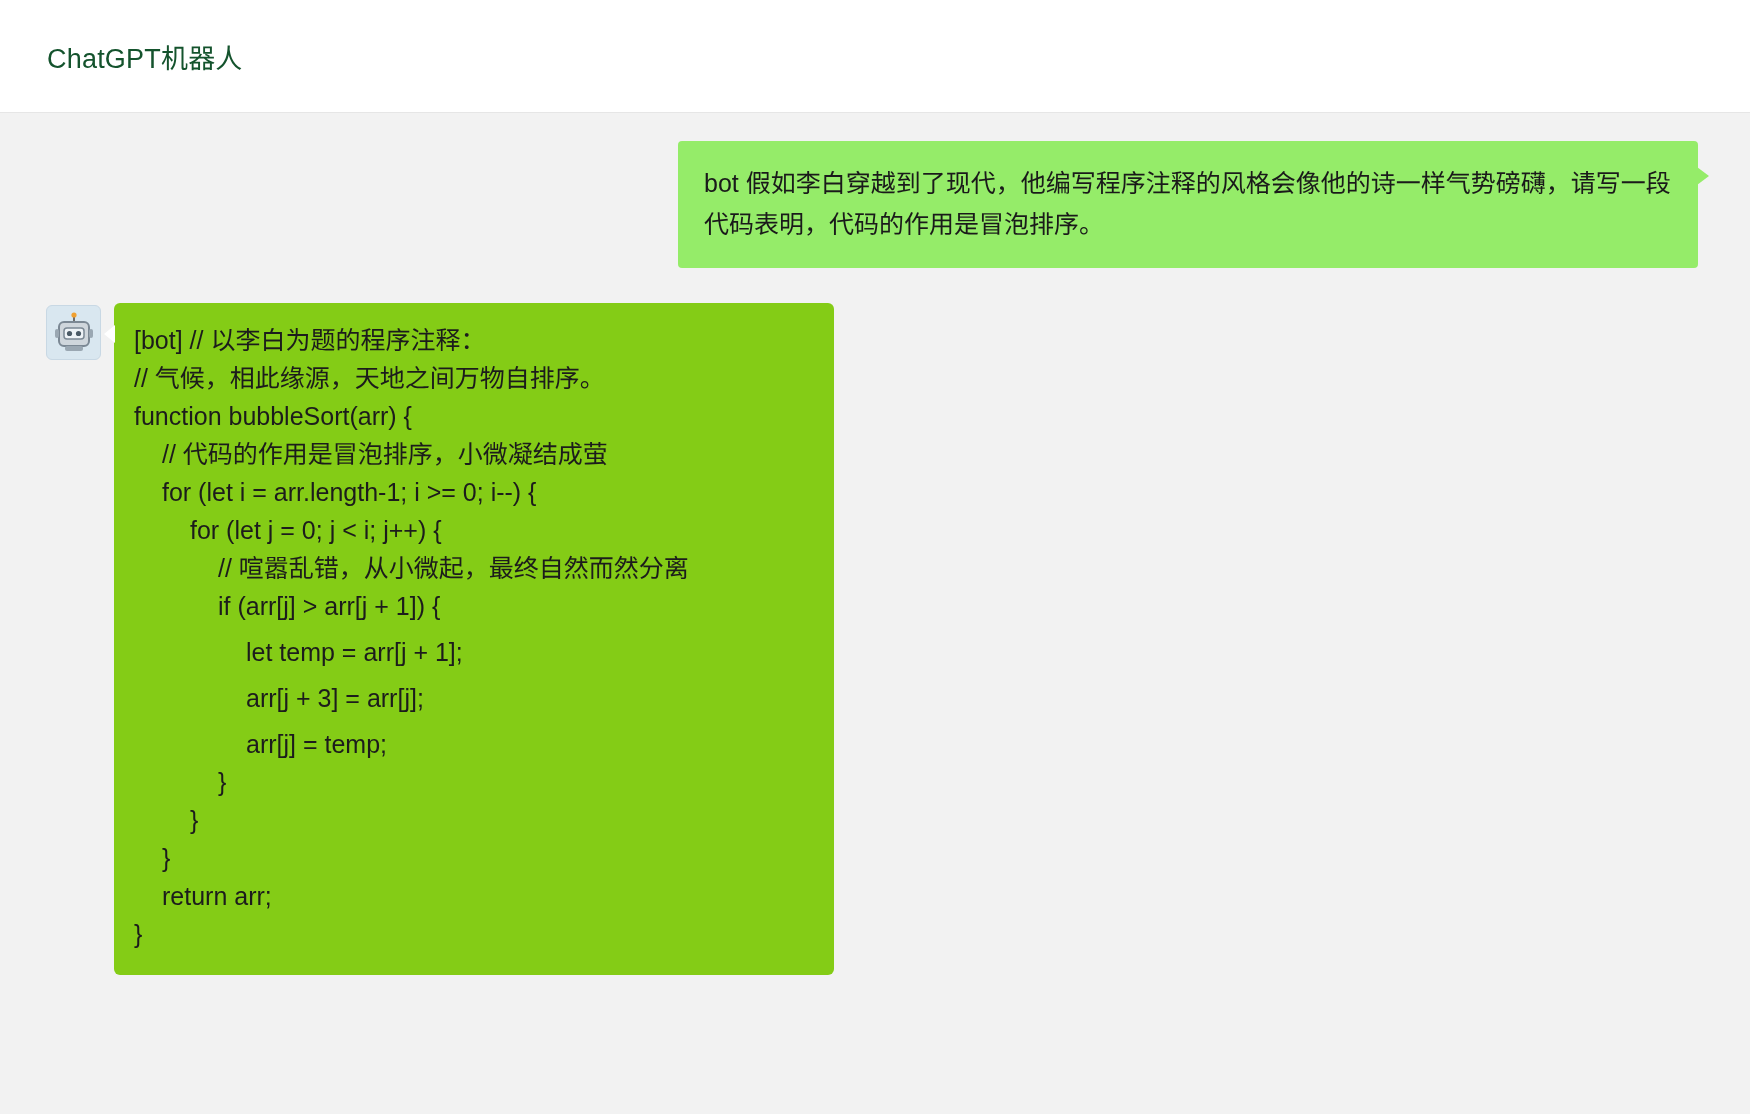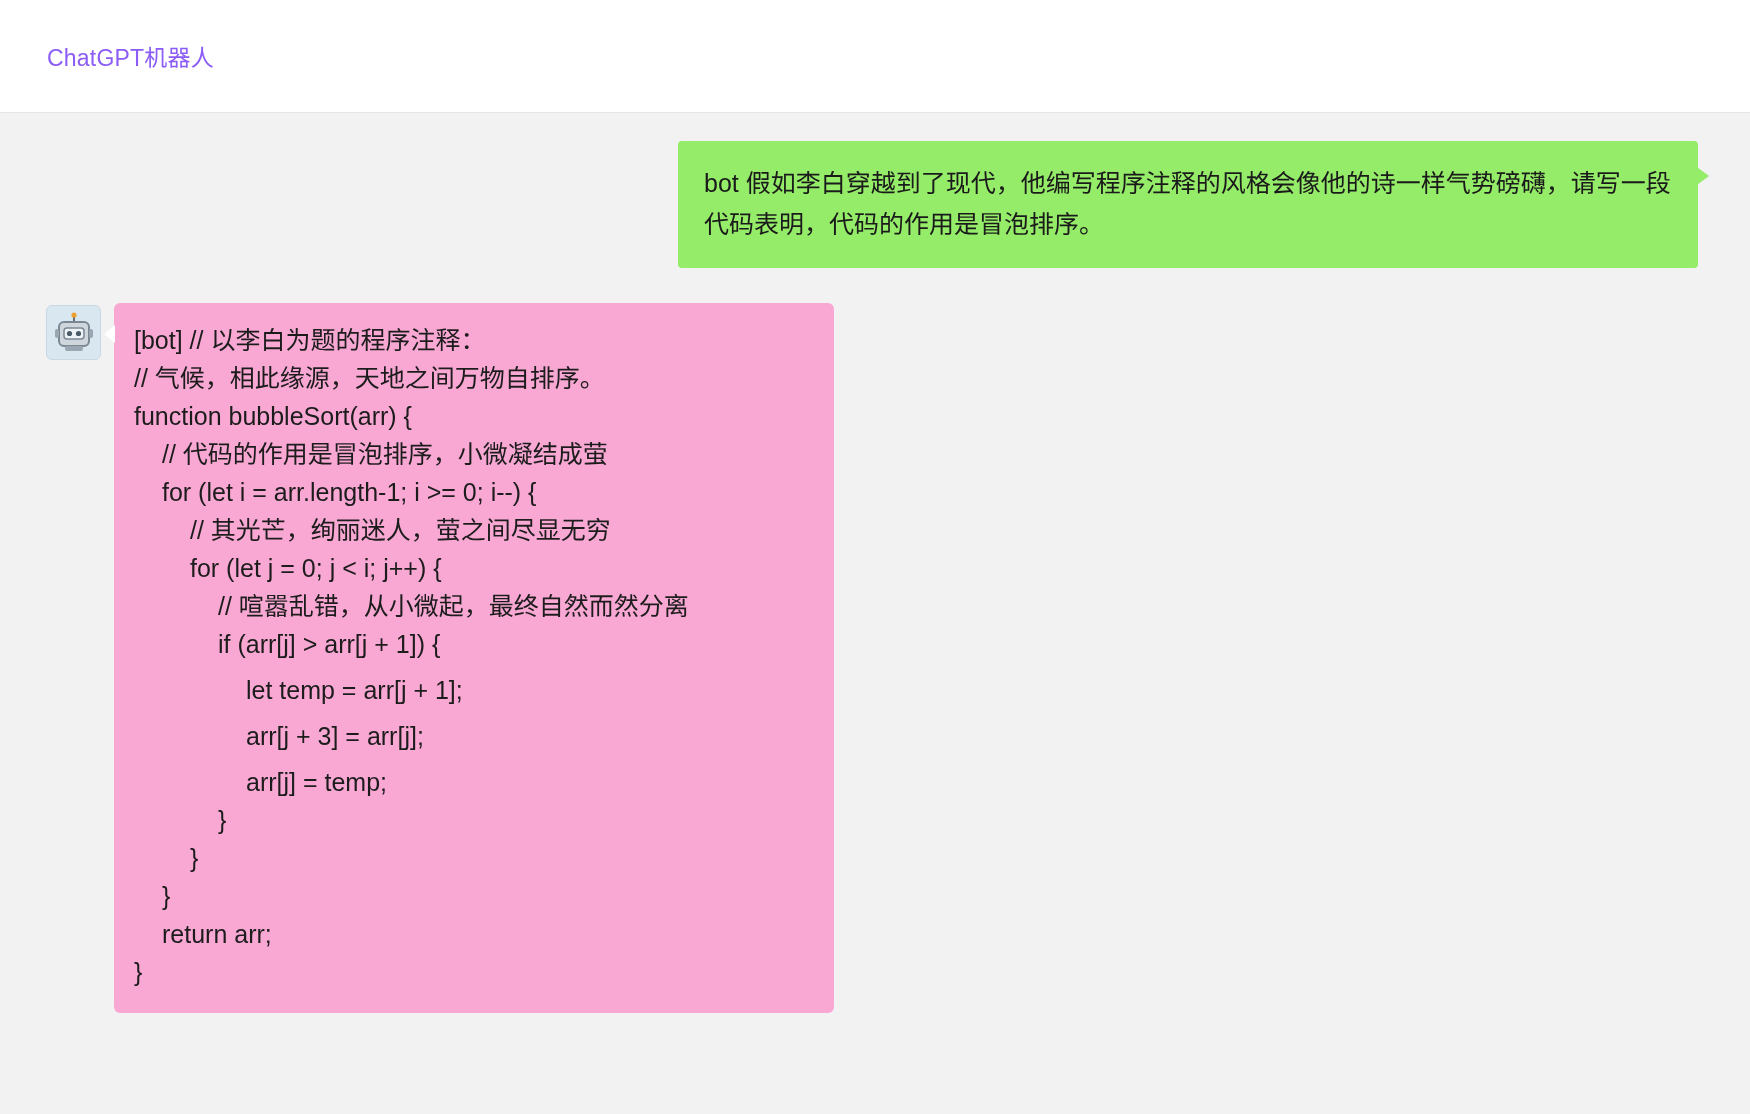--- a/index.html
+++ b/index.html
@@ -26,22 +26,22 @@
     height: 113px;
     min-height: 113px;
     display: flex;
     align-items: center;
     padding-left: 47px;
     border-bottom: 1px solid #e6e6e6;
     background: #ffffff;
     box-sizing: border-box;
   }
   .header-title {
-    font-size: 23px;
-    color: #8b5cf6;
+    font-size: 27px;
+    color: #14532d;
     letter-spacing: 0.2px;
     font-weight: 400;
   }
   
   .chat {
     flex: 1;
     background: #f2f2f2;
     padding: 0 30px 0 30px;
     box-sizing: border-box;
     overflow: hidden;
@@ -97,21 +97,21 @@
     display: flex;
     align-items: center;
     justify-content: center;
     border: 1px solid #c8d8e4;
     box-sizing: border-box;
     overflow: hidden;
   }
   .avatar svg { display: block; }
   .bubble-in {
     position: relative;
-    background: #f9a8d4;
+    background: #84cc16;
     color: #1c1c1c;
     border-radius: 6px;
     padding: 18px 24px 22px 20px;
     font-size: 25px;
     line-height: 1.52;
     box-sizing: border-box;
     max-width: 760px;
     min-width: 720px;
   }
   .bubble-in::after {
@@ -168,21 +168,20 @@
           </svg>
         </span>
       </div>
 
       <div class="bubble-in">
         <div class="code-line">[bot] // 以李白为题的程序注释：</div>
         <div class="code-line">// 气候，相此缘源，天地之间万物自排序。</div>
         <div class="code-line">function bubbleSort(arr) {</div>
         <div class="code-line indent-1">// 代码的作用是冒泡排序，小微凝结成萤</div>
         <div class="code-line indent-1">for (let i = arr.length-1; i &gt;= 0; i--) {</div>
-        <div class="code-line indent-2">// 其光芒，绚丽迷人，萤之间尽显无穷</div>
         <div class="code-line indent-2">for (let j = 0; j &lt; i; j++) {</div>
         <div class="code-line indent-3">// 喧嚣乱错，从小微起，最终自然而然分离</div>
         <div class="code-line indent-3">if (arr[j] &gt; arr[j + 1]) {</div>
         <div class="code-line indent-4">let temp = arr[j + 1];</div>
         <div class="code-line indent-4">arr[j + 3] = arr[j];</div>
         <div class="code-line indent-4">arr[j] = temp;</div>
         <div class="code-line indent-3">}</div>
         <div class="code-line indent-2">}</div>
         <div class="code-line indent-1">}</div>
         <div class="code-line indent-1">return arr;</div>

